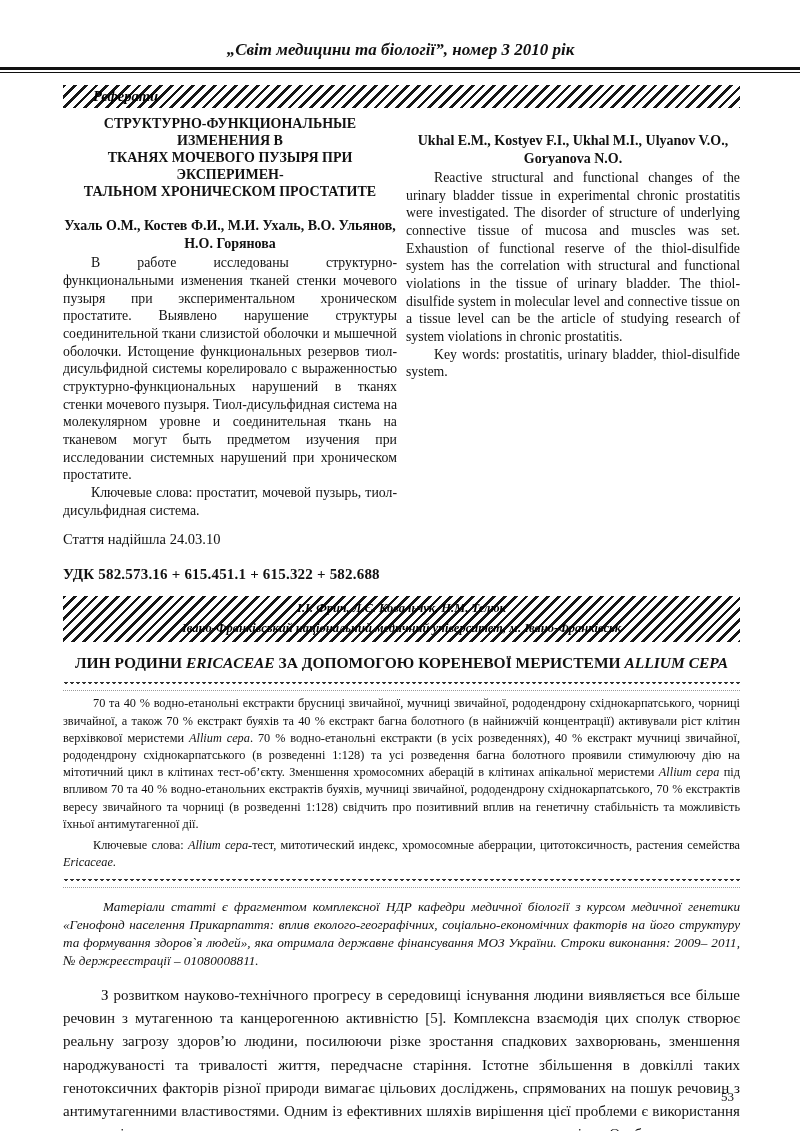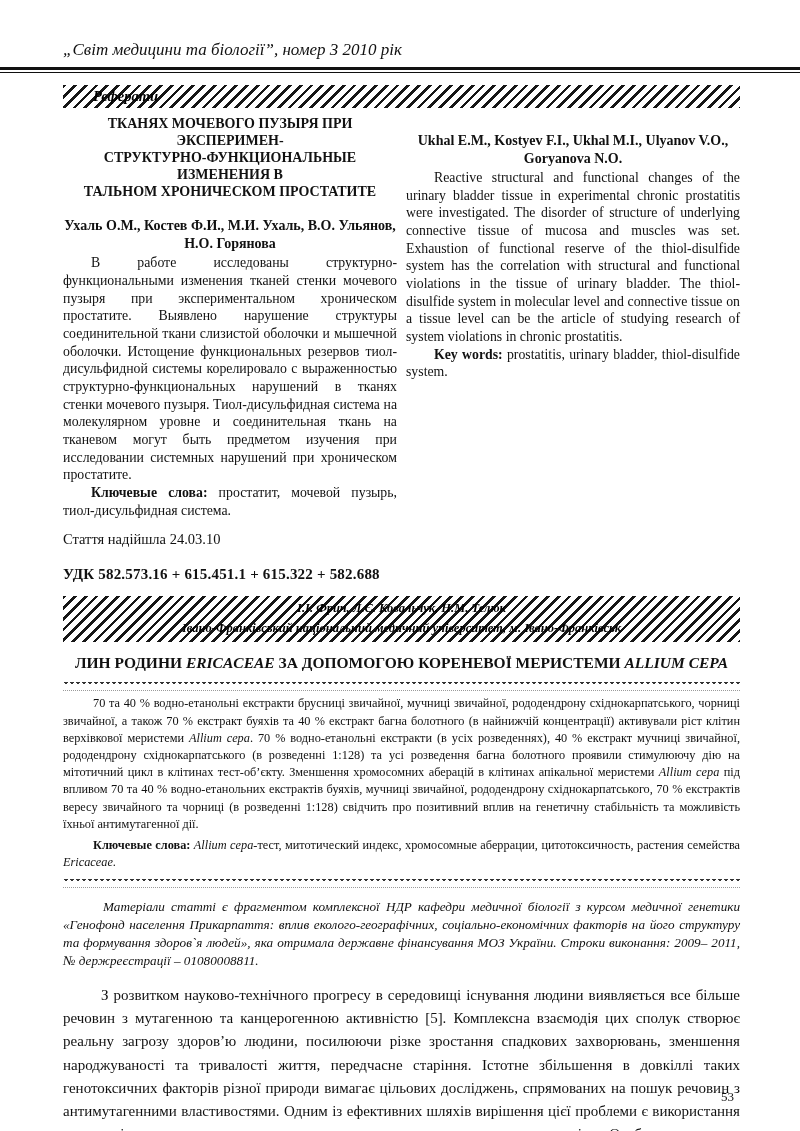--- a/index.html
+++ b/index.html
@@ -8,22 +8,22 @@
     width:800px;height:1131px;
     box-sizing:border-box;
     padding:40px 60px 0 63px;
     background:#fff;
     color:#111;
     font-family:"Liberation Serif","DejaVu Serif",serif;
     overflow:hidden;
   }
   
   .journal-line{
-    text-align:left;
-    font-size:17px;font-weight:normal;font-style:italic;
+    text-align:center;
+    font-size:17px;font-weight:bold;font-style:italic;
     padding-right:2px;
   }
   .double-rule{
     margin:7px -60px 0 -63px;
     height:2px;
     border-top:3px solid #111;
     border-bottom:1px solid #111;
   }
   
   .hatch{
@@ -106,40 +106,40 @@
     margin:14px 0 0 0;
     font-size:15px;line-height:1.54;
     text-align:justify;text-indent:38px;
   }
   .page-number{
     position:absolute;
     right:66px;bottom:26px;
     font-size:13px;
   }
   i{font-style:italic;}
-  b{font-weight:bold;}
+  b{font-weight:normal;}
 </style>
 </head>
 <body>
 
 <div class="page">
 
   <div class="journal-line">„Світ медицини та біології”, номер 3 2010 рік</div>
   <div class="double-rule"></div>
 
   <div class="hatch banner-referaty">
     <span class="banner-label">Реферати</span>
   </div>
 
   <section class="columns">
 
     <article class="col">
       <header class="col-title">
+        <div class="t-line">СТРУКТУРНО-ФУНКЦИОНАЛЬНЫЕ ИЗМЕНЕНИЯ В</div>
         <div class="t-line">ТКАНЯХ МОЧЕВОГО ПУЗЫРЯ ПРИ ЭКСПЕРИМЕН-</div>
-        <div class="t-line">СТРУКТУРНО-ФУНКЦИОНАЛЬНЫЕ ИЗМЕНЕНИЯ В</div>
         <div class="t-line">ТАЛЬНОМ ХРОНИЧЕСКОМ ПРОСТАТИТЕ</div>
       </header>
       <div class="col-authors">Ухаль О.М., Костев Ф.И., М.И. Ухаль, В.О. Ульянов, Н.О. Горянова</div>
       <p class="col-body">В работе исследованы структурно-функциональными изменения тканей стенки мочевого пузыря при экспериментальном хроническом простатите. Выявлено нарушение структуры соединительной ткани слизистой оболочки и мышечной оболочки. Истощение функциональных резервов тиол-дисульфидной системы корелировало с выраженностью структурно-функциональных нарушений в тканях стенки мочевого пузыря. Тиол-дисульфидная система на молекулярном уровне и соединительная ткань на тканевом могут быть предметом изучения при исследовании системных нарушений при хроническом простатите.</p>
       <p class="col-keywords"><b>Ключевые слова:</b><span> простатит, мочевой пузырь, тиол-дисульфидная система.</span></p>
       <div class="received">Стаття надійшла 24.03.10</div>
     </article>
 
     <article class="col">
       <div class="col-authors">Ukhal E.M., Kostyev F.I., Ukhal M.I., Ulyanov V.O., Goryanova N.O.</div>

